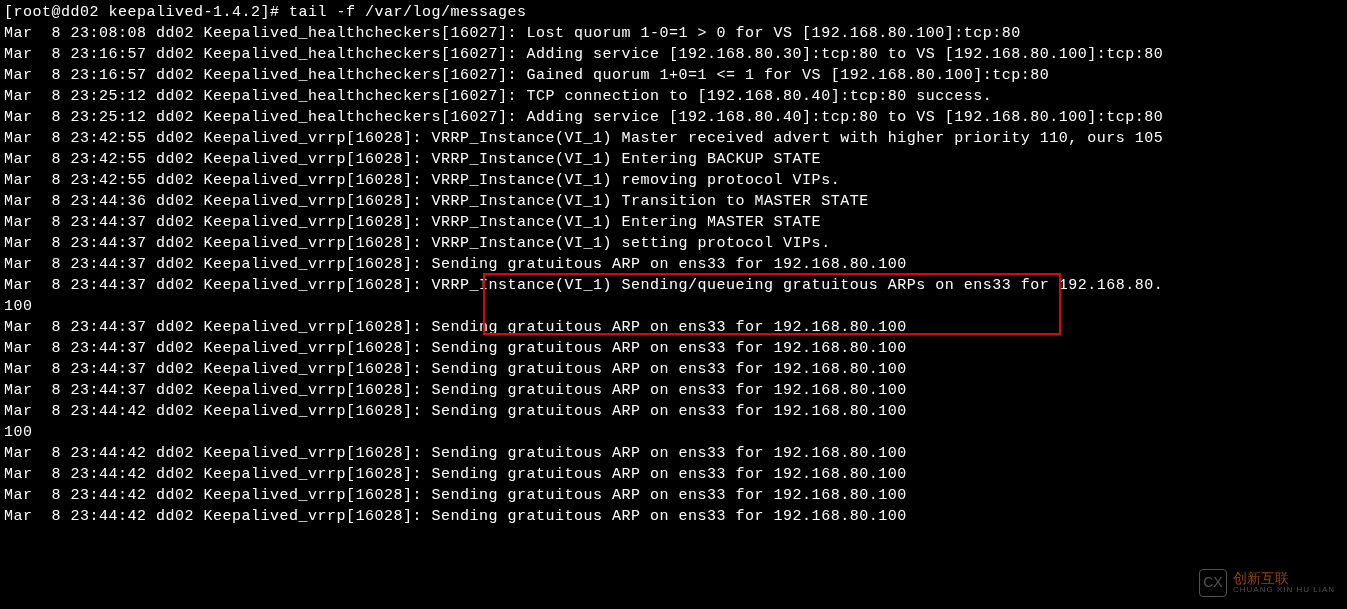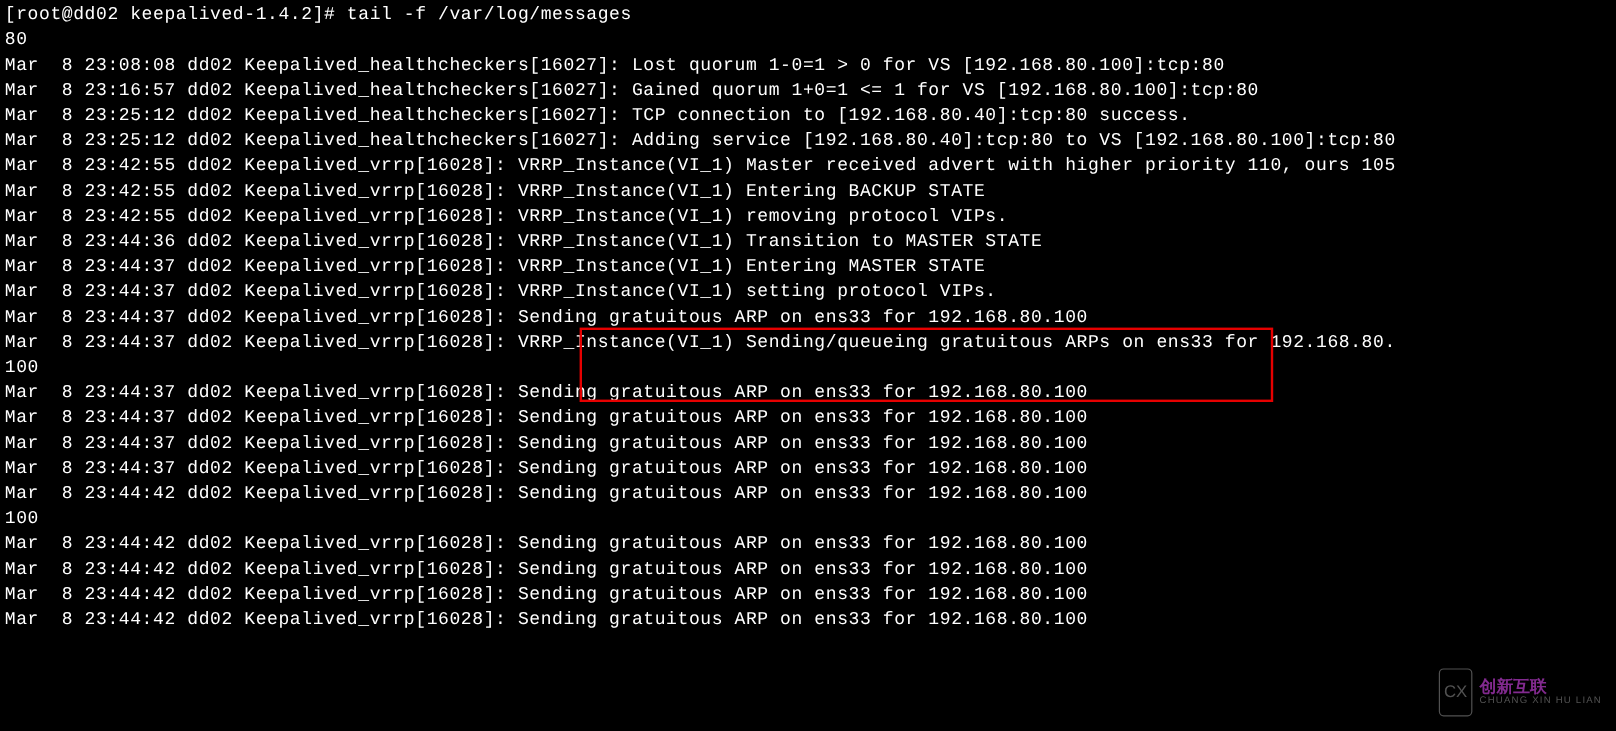--- a/index.html
+++ b/index.html
@@ -43,52 +43,52 @@
       opacity: 0.6;
       color: #fff;
       font-family: Arial, sans-serif;
       font-size: 12px;
       display: flex;
       align-items: center;
       gap: 6px;
     }
     .watermark-icon {
       width: 28px;
-      height: 40px;
+      height: 28px;
       border: 1px solid #888;
       border-radius: 4px;
       display: flex;
       align-items: center;
       justify-content: center;
       font-size: 14px;
       color: #888;
     }
     .watermark-text {
       display: flex;
       flex-direction: column;
       line-height: 1.1;
     }
     .watermark-main {
       font-size: 14px;
-      font-weight: bold;
-      color: #d946ef;
+      font-weight: normal;
+      color: #f97316;
     }
     .watermark-sub {
       font-size: 8px;
       color: #888;
       letter-spacing: 1px;
     }
   </style>
 </head>
 <body>
 
 <div class="terminal">
   <span class="line">[root@dd02 keepalived-1.4.2]# tail -f /var/log/messages</span>
-  <span class="line">80</span>
   <span class="line">Mar  8 23:08:08 dd02 Keepalived_healthcheckers[16027]: Lost quorum 1-0=1 &gt; 0 for VS [192.168.80.100]:tcp:80</span>
+  <span class="line">Mar  8 23:16:57 dd02 Keepalived_healthcheckers[16027]: Adding service [192.168.80.30]:tcp:80 to VS [192.168.80.100]:tcp:80</span>
   <span class="line">Mar  8 23:16:57 dd02 Keepalived_healthcheckers[16027]: Gained quorum 1+0=1 &lt;= 1 for VS [192.168.80.100]:tcp:80</span>
   <span class="line">Mar  8 23:25:12 dd02 Keepalived_healthcheckers[16027]: TCP connection to [192.168.80.40]:tcp:80 success.</span>
   <span class="line">Mar  8 23:25:12 dd02 Keepalived_healthcheckers[16027]: Adding service [192.168.80.40]:tcp:80 to VS [192.168.80.100]:tcp:80</span>
   <span class="line">Mar  8 23:42:55 dd02 Keepalived_vrrp[16028]: VRRP_Instance(VI_1) Master received advert with higher priority 110, ours 105</span>
   <span class="line">Mar  8 23:42:55 dd02 Keepalived_vrrp[16028]: VRRP_Instance(VI_1) Entering BACKUP STATE</span>
   <span class="line">Mar  8 23:42:55 dd02 Keepalived_vrrp[16028]: VRRP_Instance(VI_1) removing protocol VIPs.</span>
   <span class="line">Mar  8 23:44:36 dd02 Keepalived_vrrp[16028]: VRRP_Instance(VI_1) Transition to MASTER STATE</span>
   <span class="line">Mar  8 23:44:37 dd02 Keepalived_vrrp[16028]: VRRP_Instance(VI_1) Entering MASTER STATE</span>
   <span class="line">Mar  8 23:44:37 dd02 Keepalived_vrrp[16028]: VRRP_Instance(VI_1) setting protocol VIPs.</span>
   <span class="line">Mar  8 23:44:37 dd02 Keepalived_vrrp[16028]: Sending gratuitous ARP on ens33 for 192.168.80.100</span>

